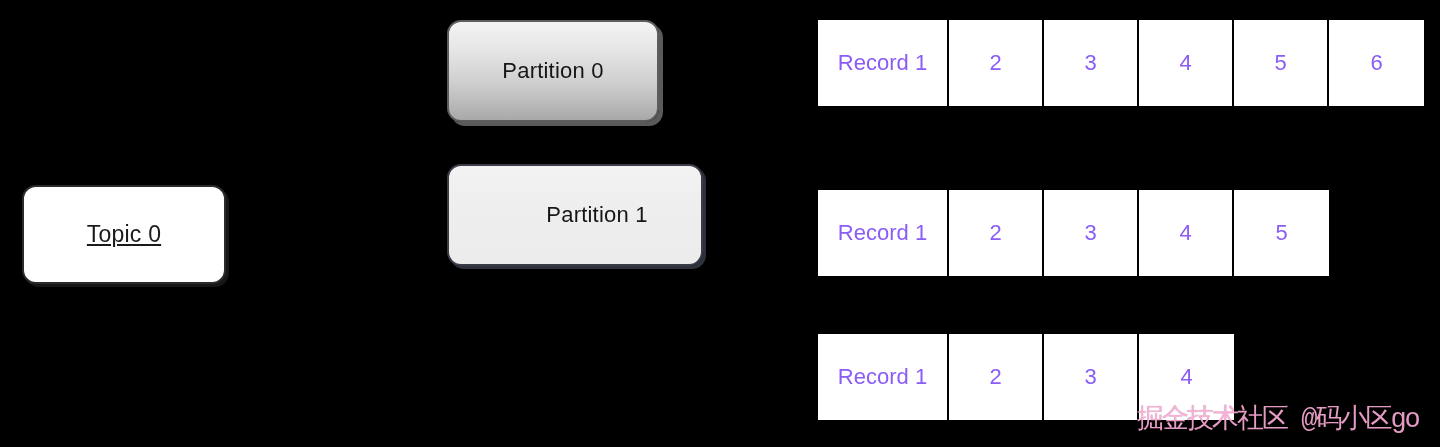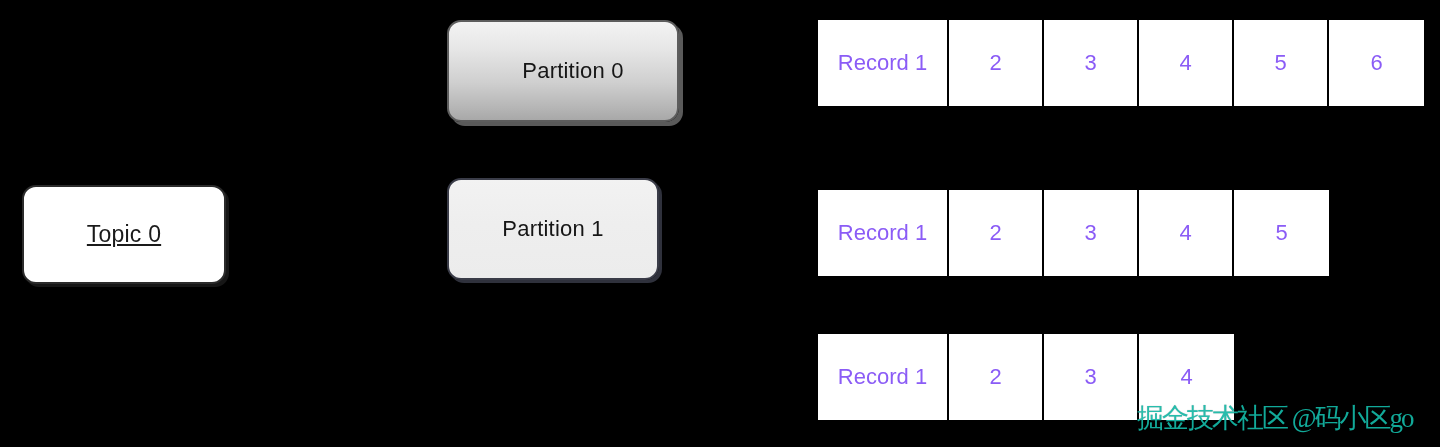--- a/index.html
+++ b/index.html
@@ -57,27 +57,27 @@
   .partition-box .label {
     font-size: 22px;
     color: #161616;
     letter-spacing: 0.2px;
   }
   .partition-0 {
     top: 20px;
     background: linear-gradient(180deg, #f3f3f3 0%, #e6e6e6 28%, #cfcfcf 62%, #b5b5b5 88%, #a8a8a8 100%);
     border: 2px solid #5d5d5d;
     box-shadow: 4px 4px 0 rgba(120,120,120,0.75);
-    padding-left: 20px;
   }
   .partition-1 {
-    top: 178px;
+    top: 164px;
     background: linear-gradient(180deg, #f2f2f2 0%, #eeeeee 45%, #ececec 100%);
     border: 2px solid #3a3c48;
     box-shadow: 3px 3px 0 rgba(55,57,70,0.85);
+    padding-left: 44px;
   }
   .partition-2 {
     top: 325px;
     background: linear-gradient(180deg, #f7f7f7 0%, #f4f4f4 50%, #f1f1f1 100%);
     border: 2px solid #585858;
     box-shadow: 3px 3px 0 rgba(90,90,90,0.8);
   }
 
   
   .record-row {
@@ -110,25 +110,25 @@
   }
   .record-cell.first-cell { width: 131px; }
   .record-cell.num-cell { width: 95px; }
 
   
   .watermark {
     position: absolute;
     left: 1137px;
     top: 400px;
     font-size: 27px;
-    color: #14b8a6;
+    color: #f9a8d4;
     opacity: 0.92;
     white-space: nowrap;
     letter-spacing: -2px;
-    font-family: Liberation Serif, serif;
+    font-family: Liberation Mono, monospace;
     text-shadow: 0 0 1px rgba(0,0,0,0.35);
   }
 </style>
 </head>
 <body>
 
 <div id="canvas">
 
   <div class="topic-box">
     <span class="label">Topic 0</span>

